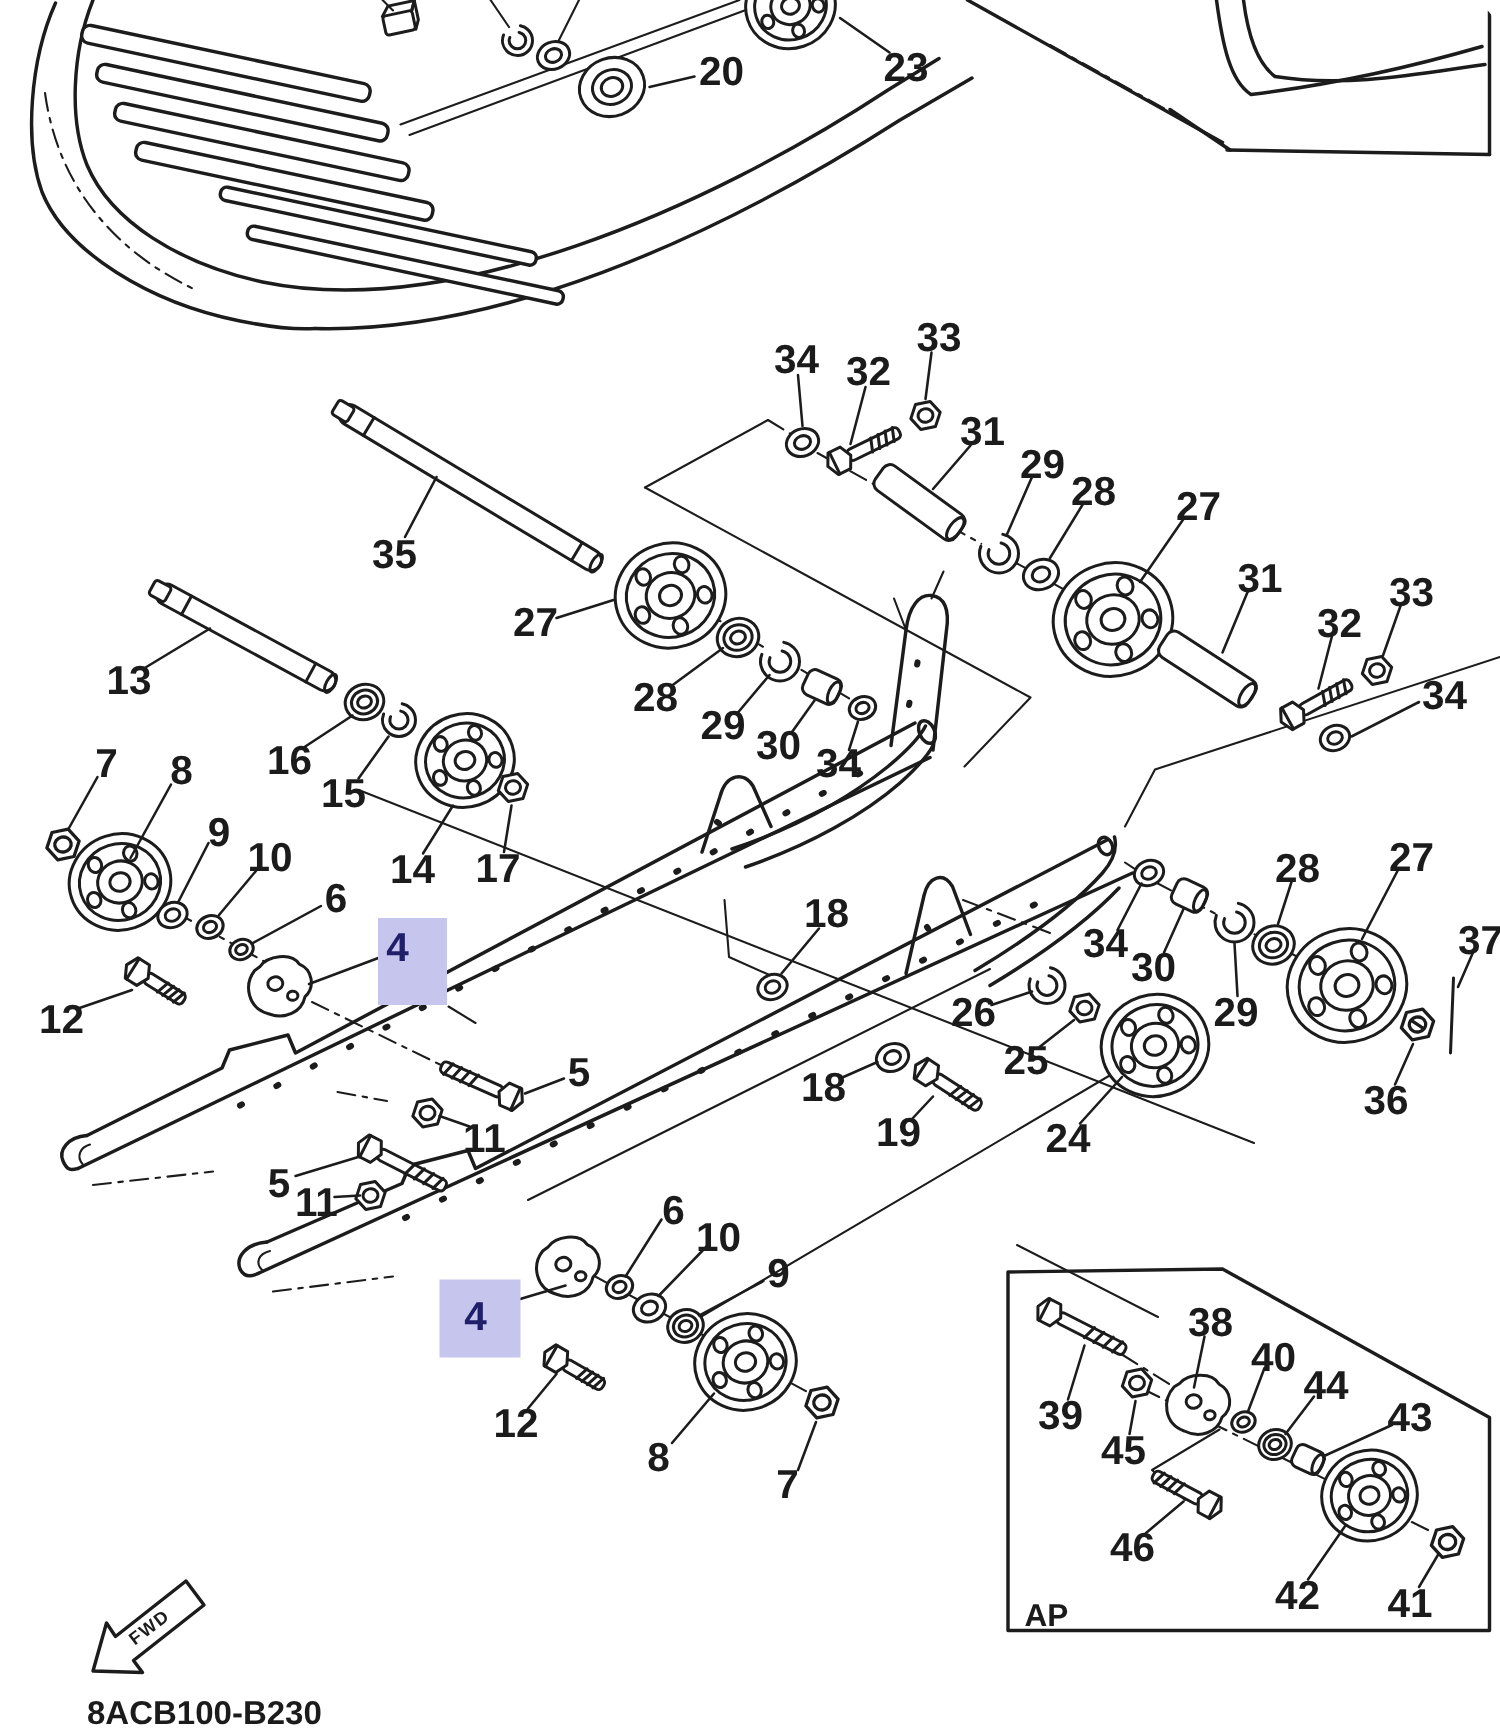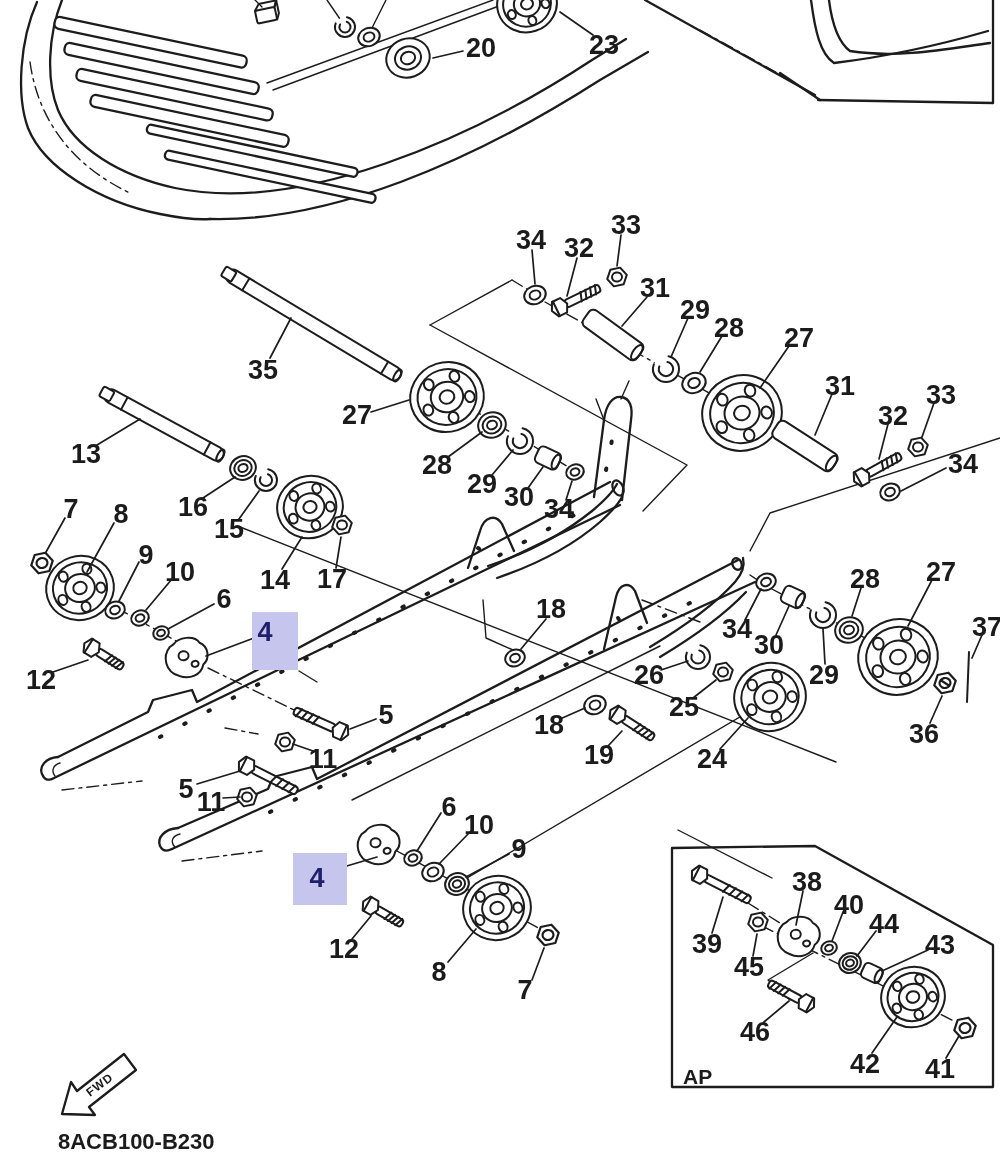--- a/index.html
+++ b/index.html
@@ -1,17 +1,17 @@
 <!DOCTYPE html>
 <html><head>
 <meta charset="utf-8">
 <style>
   html,body{margin:0;padding:0;background:#fff;}
   .page{position:relative;width:1000px;height:1157px;background:#fff;overflow:hidden;
-        font-family:"Liberation Sans",sans-serif;}
+        font-family:"Liberation Sans",sans-serif;border-radius:26px;}
   svg{display:block;}
   #art path,#art polygon,#art line,#art rect,#art ellipse,#art polyline{
     stroke:#1c1c1c;fill:none;stroke-width:2.3;stroke-linecap:round;stroke-linejoin:round;}
   #art .thin{stroke-width:1.4;}
   #art .dash{stroke-width:1.4;stroke-dasharray:12 5 3 5;}
   #art .dots{stroke-width:4;stroke-dasharray:1.5 26;}
   #parts-layer circle,#parts-layer ellipse,#parts-layer rect,#parts-layer path,
   #parts-layer polygon,#parts-layer line{
     stroke:#1c1c1c;stroke-width:2;fill:none;stroke-linecap:round;stroke-linejoin:round;}
   #callouts-layer text{font:bold 27px "Liberation Sans",sans-serif;fill:#1b1b1b;}

